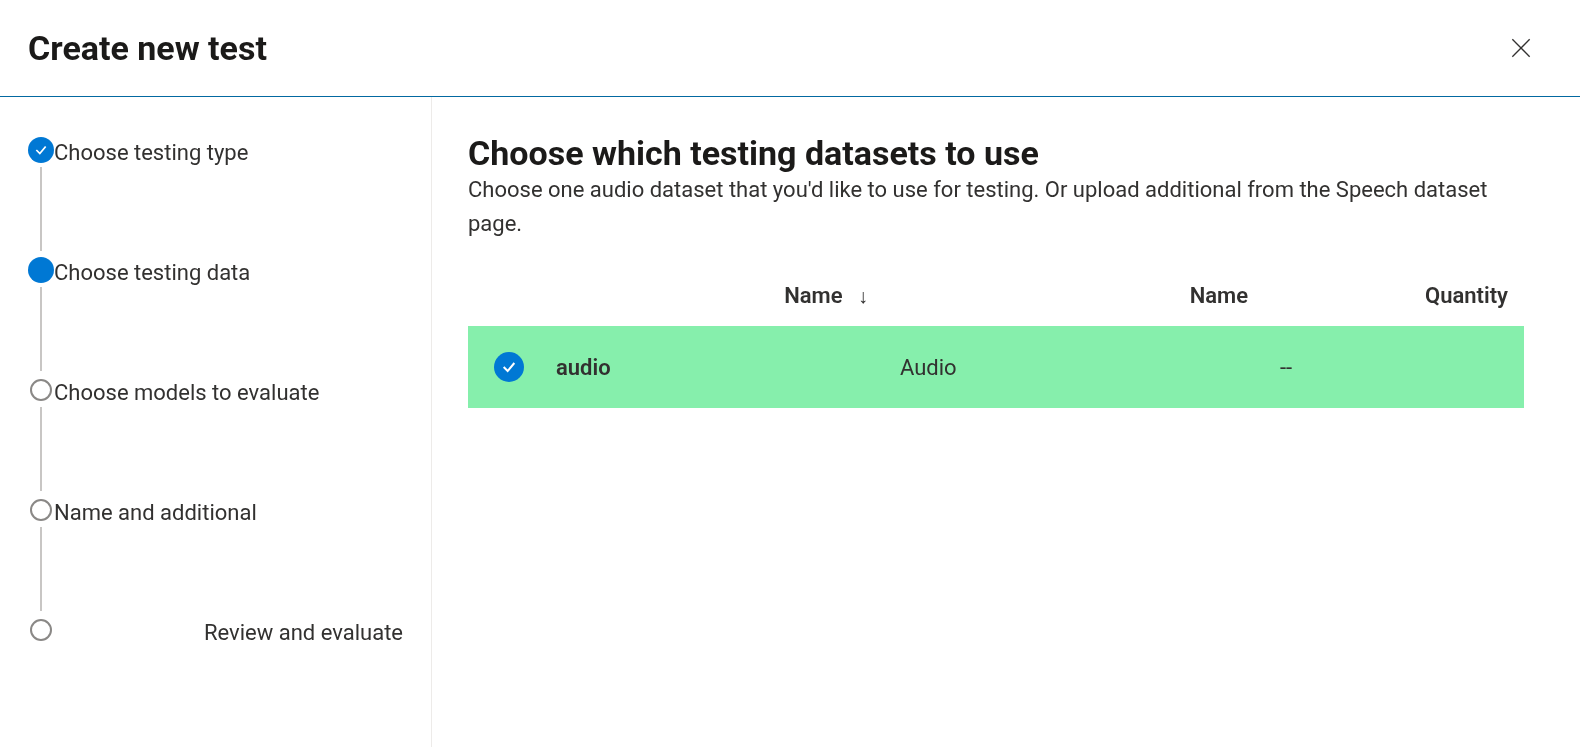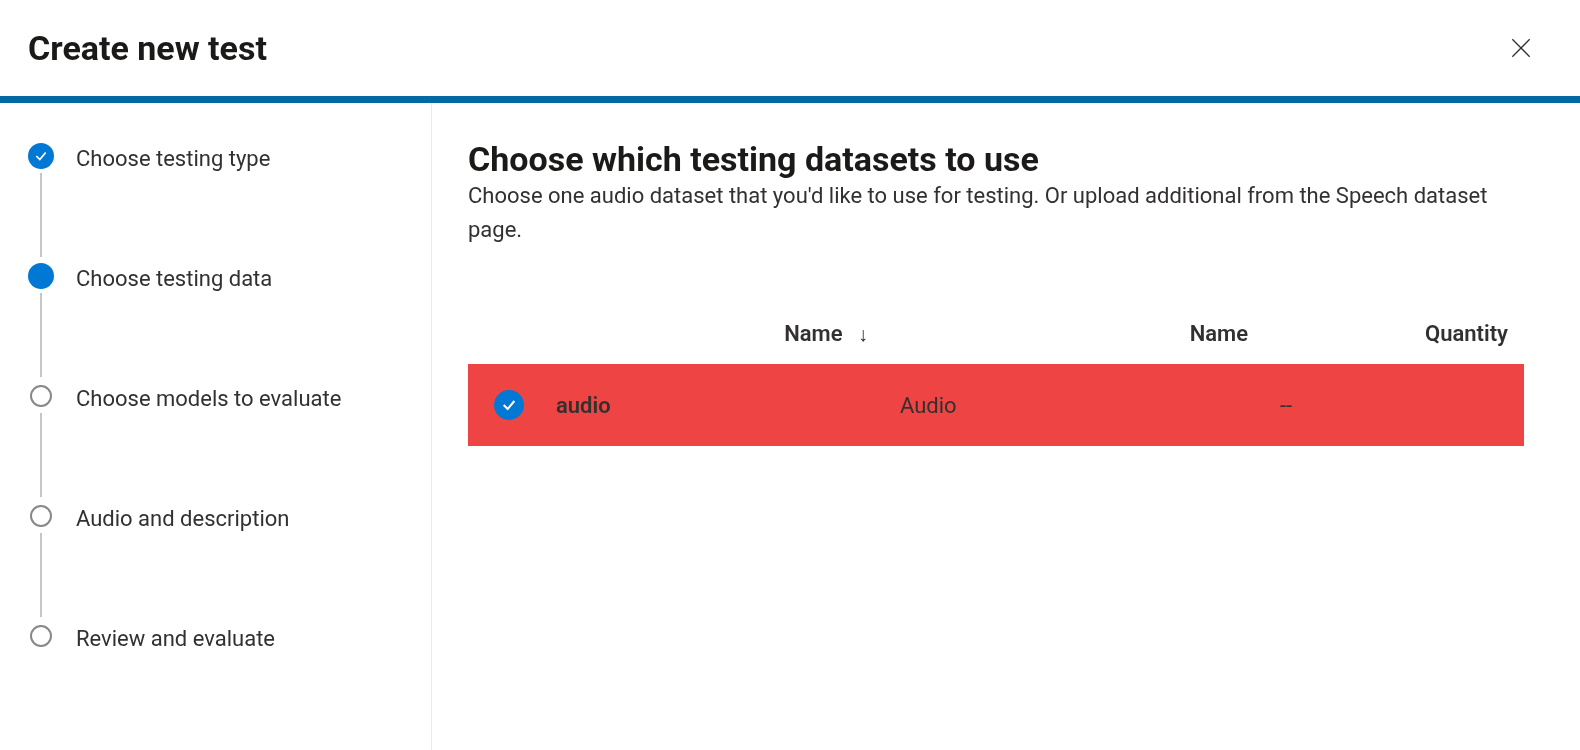--- a/index.html
+++ b/index.html
@@ -15,21 +15,21 @@
     height: 750px;
     overflow: hidden;
   }
 
   
   .dialog-header {
     display: flex;
     align-items: center;
     justify-content: space-between;
     padding: 28px 40px 28px 28px;
-    border-bottom: 7px solid #0369a1;
+    border-bottom: 1px solid #0369a1;
   }
   .dialog-title {
     font-size: 34px;
     font-weight: 700;
     color: #1b1a19;
   }
   .close-btn {
     background: none;
     border: none;
     cursor: pointer;
@@ -57,27 +57,27 @@
     border-right: 1px solid #edebe9;
     padding: 40px 28px 40px 28px;
   }
   .wizard-steps {
     list-style: none;
     position: relative;
   }
   .wizard-step {
     display: flex;
     align-items: flex-start;
-    gap: 22px;
     position: relative;
     padding-bottom: 88px;
     cursor: pointer;
   }
   .wizard-step:last-child {
     padding-bottom: 0;
+    justify-content: space-between;
   }
   .wizard-step .connector {
     position: absolute;
     left: 12px;
     top: 30px;
     bottom: 6px;
     width: 2px;
     background: #c8c6c4;
   }
   .wizard-step:last-child .connector {
@@ -130,21 +130,21 @@
   }
   .content-title {
     font-size: 34px;
     font-weight: 700;
     color: #1b1a19;
   }
   .content-description {
     font-size: 22px;
     color: #323130;
     line-height: 1.55;
-    margin-bottom: 56px;
+    margin-bottom: 24px;
     max-width: 1020px;
   }
 
   
   .dataset-table {
     width: 100%;
     border-collapse: collapse;
   }
   .dataset-table thead th {
     text-align: right;
@@ -157,21 +157,21 @@
   .col-name { width: auto; }
   .col-type { width: 380px; }
   .col-quantity { width: 260px; }
   .sort-arrow {
     display: inline-block;
     margin-left: 10px;
     font-size: 20px;
     color: #323130;
   }
   .dataset-table tbody tr {
-    background: #ef4444;
+    background: #86efac;
   }
   .dataset-table tbody td {
     padding: 26px 16px;
     font-size: 22px;
     color: #323130;
     vertical-align: middle;
   }
   .dataset-table tbody td.name-cell {
     font-weight: 600;
   }
@@ -234,21 +234,21 @@
       </li>
 
       <li class="wizard-step">
         <span class="step-indicator pending"></span>
         <span class="step-label">Choose models to evaluate</span>
         <span class="connector"></span>
       </li>
 
       <li class="wizard-step">
         <span class="step-indicator pending"></span>
-        <span class="step-label">Audio and description</span>
+        <span class="step-label">Name and additional</span>
         <span class="connector"></span>
       </li>
 
       <li class="wizard-step">
         <span class="step-indicator pending"></span>
         <span class="step-label">Review and evaluate</span>
 
       </li>
 
     </ul>

